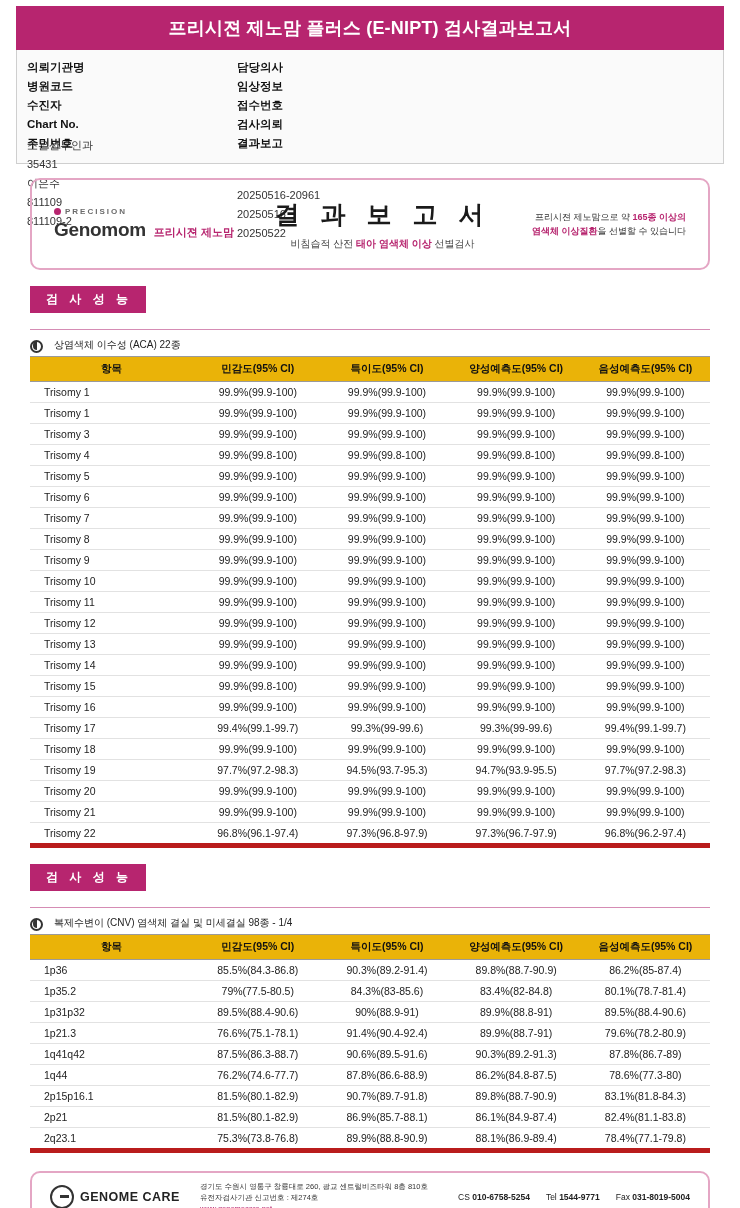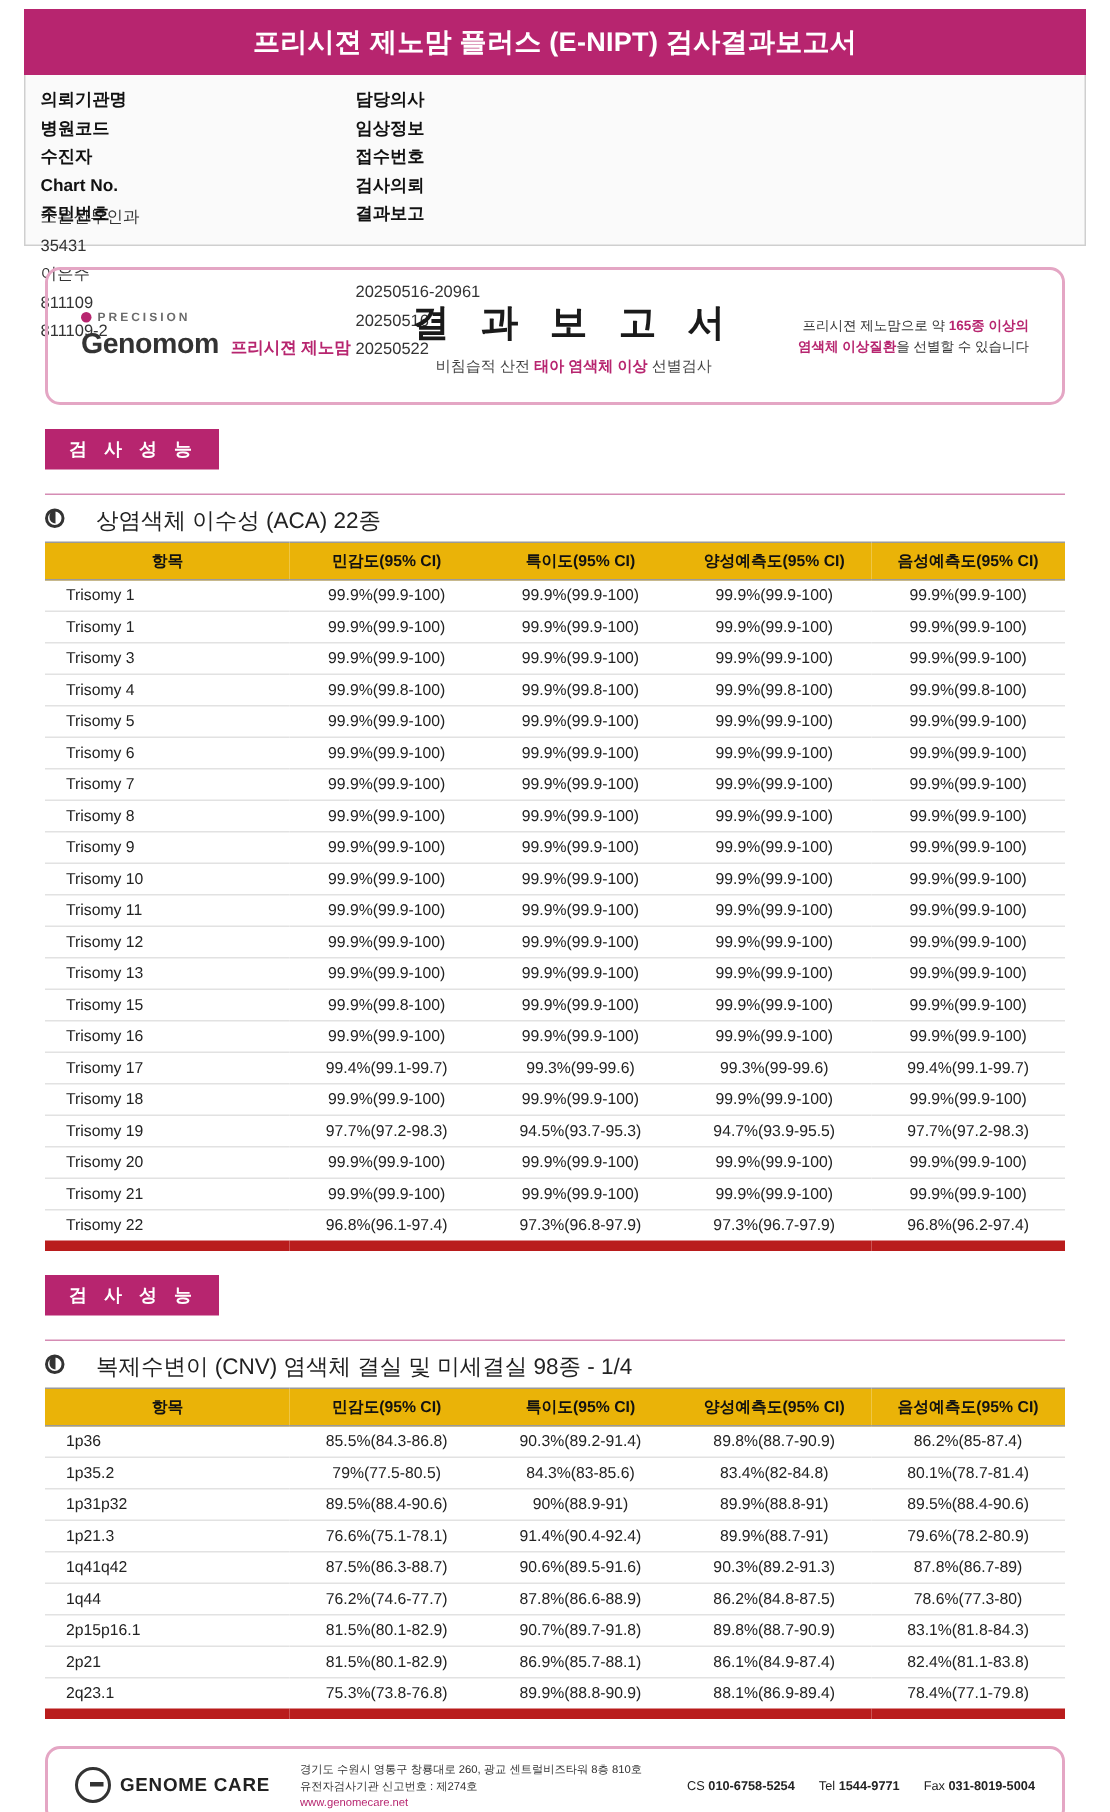--- a/index.html
+++ b/index.html
@@ -160,24 +160,25 @@
   .sec-tag {
     background: #b7256f;
     color: #fff;
     font-size: 12px;
     font-weight: bold;
     letter-spacing: 4px;
     padding: 5px 14px 5px 16px;
   }
   .sec-sub {
     margin: 8px 0 4px 0;
-    font-size: 15px;
+    font-size: 10px;
     color: #222;
     display: flex;
-    gap: 21px;
+    align-items: center;
+    gap: 11px;
   }
   .bullet {
     display: inline-block;
     width: 9px; height: 9px;
     border-radius: 50%;
     background: #fff;
     border: 2px solid #333;
     position: relative;
     top: 1px;
   }
@@ -207,21 +208,21 @@
     color: #111;
     font-size: 10.5px;
   }
   table.perf td {
     border-bottom: 1px solid #e2e2e2;
     padding: 4px 2px;
     text-align: center;
     color: #222;
   }
   table.perf tr:last-child td {
-    border-bottom: 7px solid #b91c1c;
+    border-bottom: 5px solid #b91c1c;
   }
   table.perf td.left {
     text-align: left;
     padding-left: 14px;
   }
   table.perf .c0 { width: 24%; }
   table.perf .c1 { width: 19%; }
   table.perf .c2 { width: 19%; }
   table.perf .c3 { width: 19%; }
   table.perf .c4 { width: 19%; }
@@ -466,20 +467,27 @@
             <td class="c4">99.9%(99.9-100)</td>
           </tr>
           <tr>
             <td class="left c0">Trisomy 13</td>
             <td class="c1">99.9%(99.9-100)</td>
             <td class="c2">99.9%(99.9-100)</td>
             <td class="c3">99.9%(99.9-100)</td>
             <td class="c4">99.9%(99.9-100)</td>
           </tr>
           <tr>
+            <td class="left c0">Trisomy 14</td>
+            <td class="c1">99.9%(99.9-100)</td>
+            <td class="c2">99.9%(99.9-100)</td>
+            <td class="c3">99.9%(99.9-100)</td>
+            <td class="c4">99.9%(99.9-100)</td>
+          </tr>
+          <tr>
             <td class="left c0">Trisomy 15</td>
             <td class="c1">99.9%(99.8-100)</td>
             <td class="c2">99.9%(99.9-100)</td>
             <td class="c3">99.9%(99.9-100)</td>
             <td class="c4">99.9%(99.9-100)</td>
           </tr>
           <tr>
             <td class="left c0">Trisomy 16</td>
             <td class="c1">99.9%(99.9-100)</td>
             <td class="c2">99.9%(99.9-100)</td>

